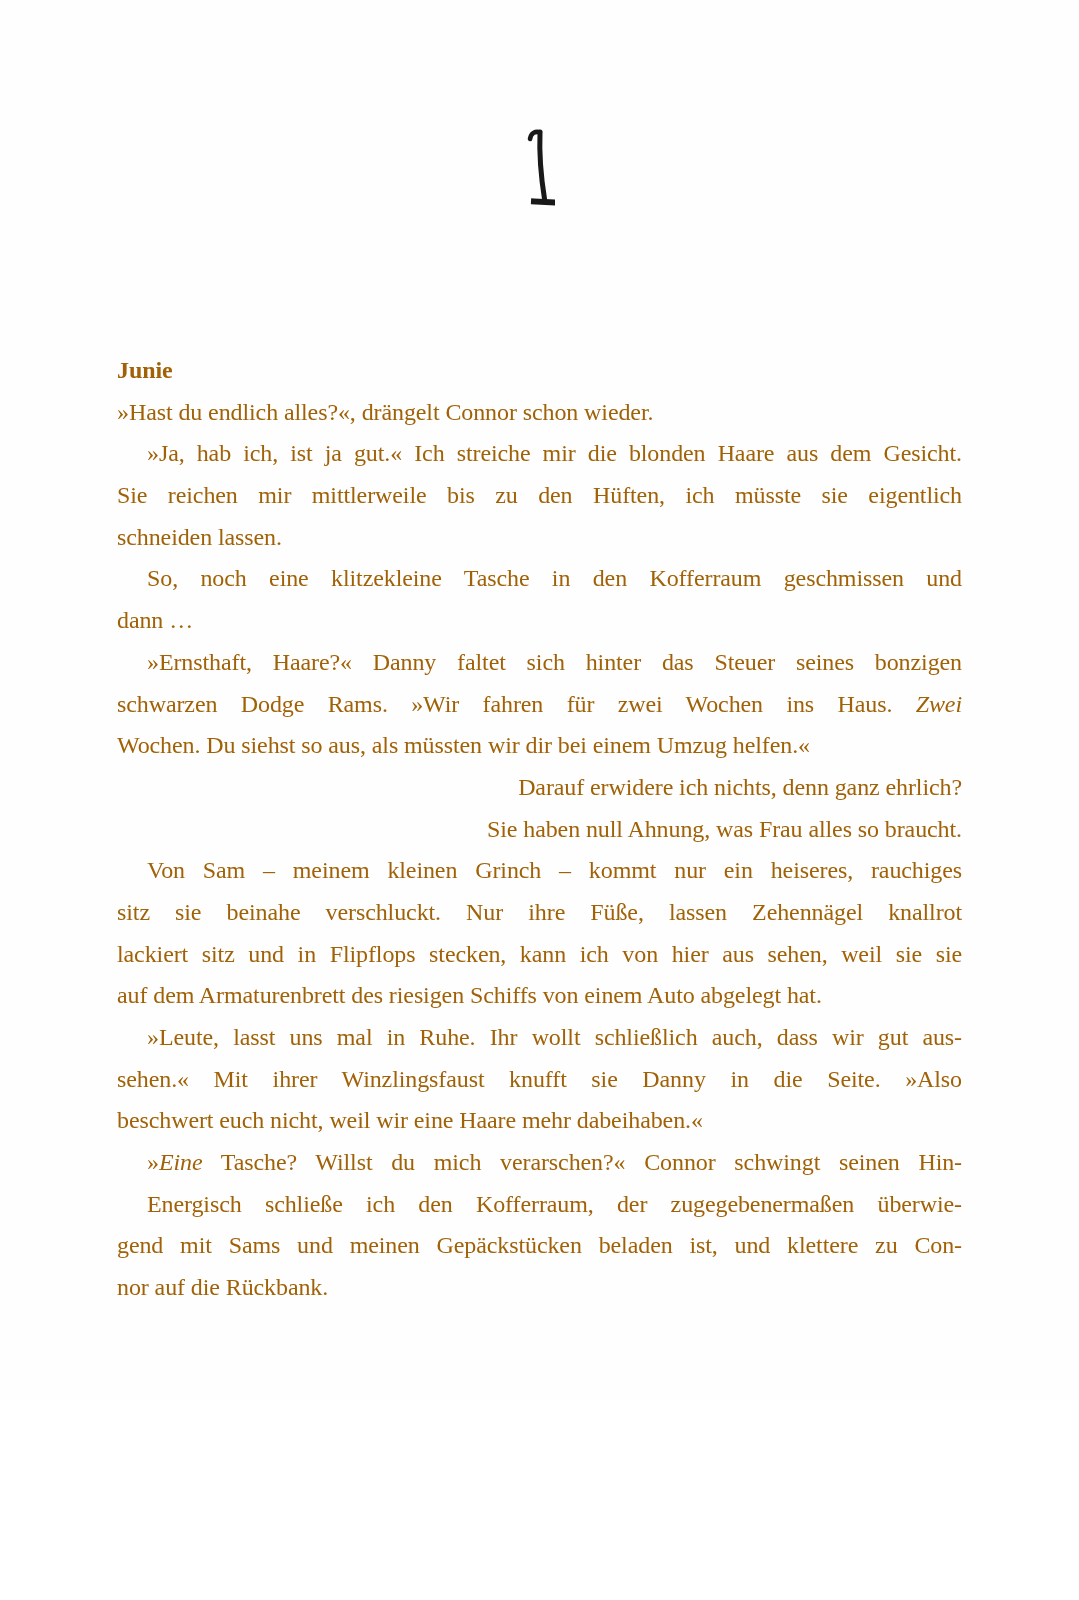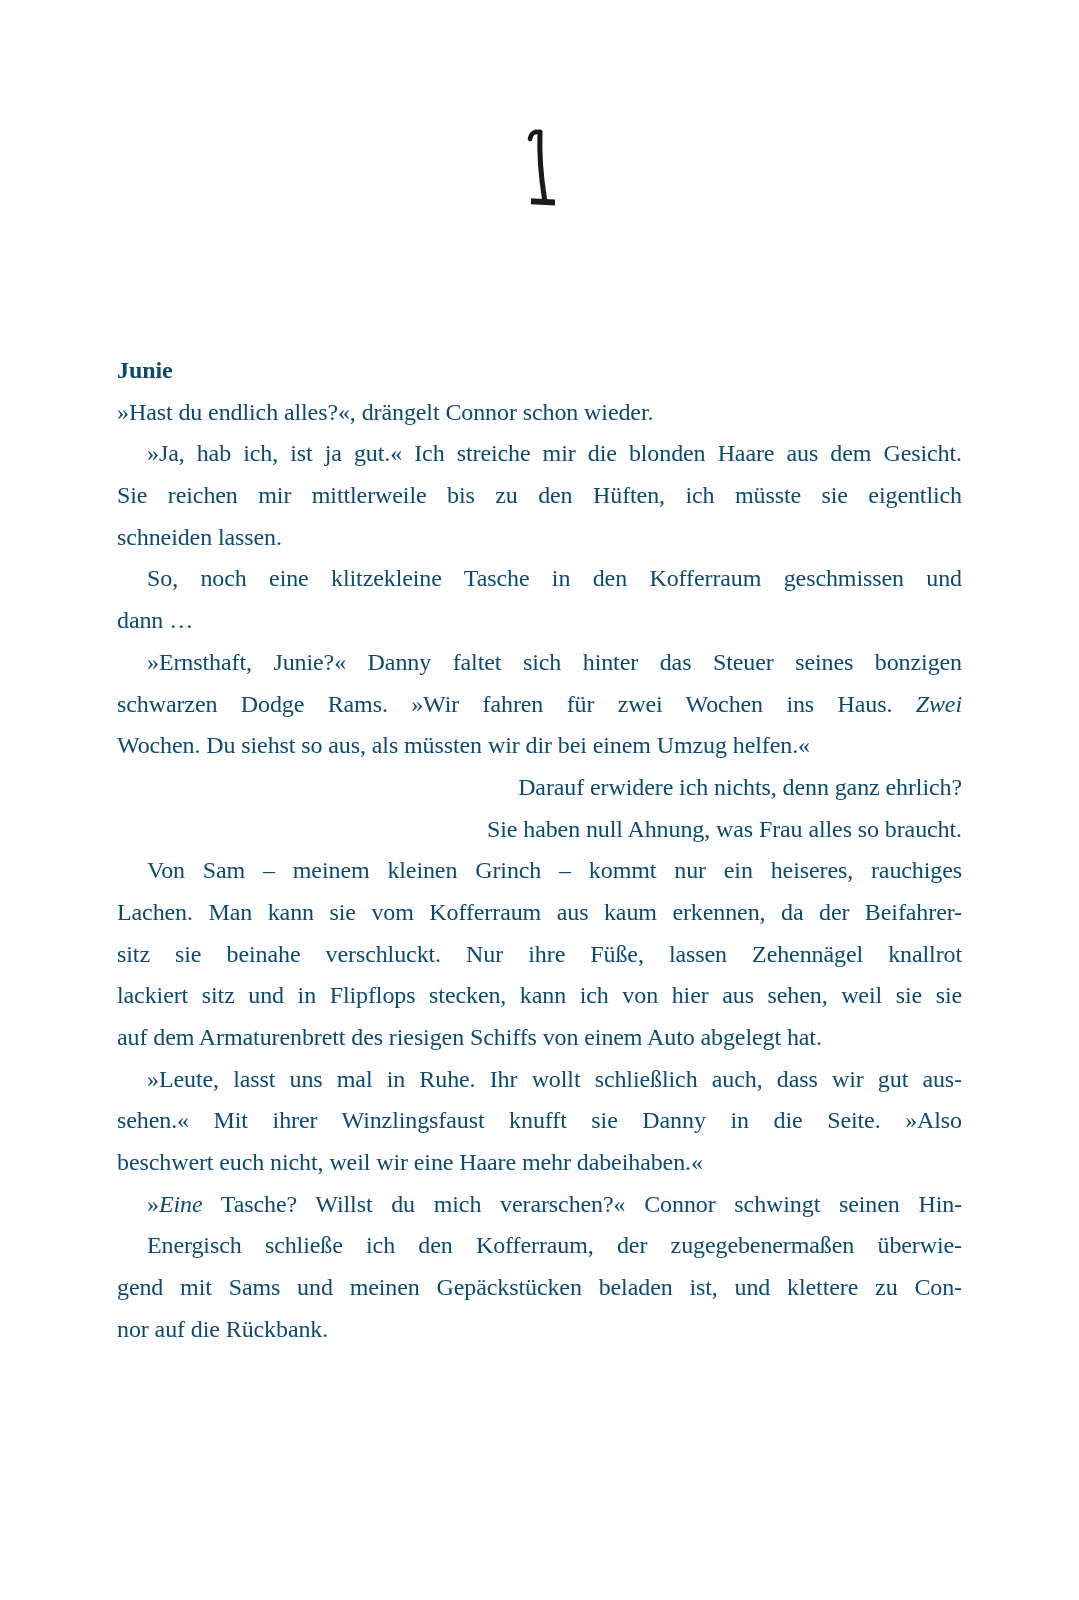--- a/index.html
+++ b/index.html
@@ -6,21 +6,21 @@
     margin: 0;
     padding: 0;
     background: #ffffff;
   }
   .page {
     position: relative;
     width: 1079px;
     height: 1400px;
     background: #fefefe;
     font-family: "Liberation Serif", "DejaVu Serif", serif;
-    color: #0c4a6e;
+    color: #a16207;
     overflow: hidden;
   }
   .chapter-number {
     position: absolute;
     top: 128px;
     left: 527px;
     width: 28px;
     height: 80px;
   }
   .sr-only {
@@ -92,33 +92,32 @@
       <div class="paragraph">
         <div class="line just indent">»Ja, hab ich, ist ja gut.« Ich streiche mir die blonden Haare aus dem Gesicht.</div>
         <div class="line just">Sie reichen mir mittlerweile bis zu den Hüften, ich müsste sie eigentlich</div>
         <div class="line">schneiden lassen.</div>
       </div>
       <div class="paragraph">
         <div class="line just indent">So, noch eine klitzekleine Tasche in den Kofferraum geschmissen und</div>
         <div class="line">dann …</div>
       </div>
       <div class="paragraph">
-        <div class="line just indent">»Ernsthaft, Junie?« Danny faltet sich hinter das Steuer seines bonzigen</div>
+        <div class="line just indent">»Ernsthaft, Haare?« Danny faltet sich hinter das Steuer seines bonzigen</div>
         <div class="line just">schwarzen Dodge Rams. »Wir fahren für zwei Wochen ins Haus. <em>Zwei</em></div>
         <div class="line">Wochen. Du siehst so aus, als müssten wir dir bei einem Umzug helfen.«</div>
       </div>
       <div class="paragraph">
         <div class="line indent">Darauf erwidere ich nichts, denn ganz ehrlich?</div>
       </div>
       <div class="paragraph">
         <div class="line indent">Sie haben null Ahnung, was Frau alles so braucht.</div>
       </div>
       <div class="paragraph">
         <div class="line just indent">Von Sam – meinem kleinen Grinch – kommt nur ein heiseres, rauchiges</div>
-        <div class="line just">Lachen. Man kann sie vom Kofferraum aus kaum erkennen, da der Beifahrer-</div>
         <div class="line just">sitz sie beinahe verschluckt. Nur ihre Füße, lassen Zehennägel knallrot</div>
         <div class="line just">lackiert sitz und in Flipflops stecken, kann ich von hier aus sehen, weil sie sie</div>
         <div class="line">auf dem Armaturenbrett des riesigen Schiffs von einem Auto abgelegt hat.</div>
       </div>
       <div class="paragraph">
         <div class="line just indent">»Leute, lasst uns mal in Ruhe. Ihr wollt schließlich auch, dass wir gut aus-</div>
         <div class="line just">sehen.« Mit ihrer Winzlingsfaust knufft sie Danny in die Seite. »Also</div>
         <div class="line">beschwert euch nicht, weil wir eine Haare mehr dabeihaben.«</div>
       </div>
       <div class="paragraph">

